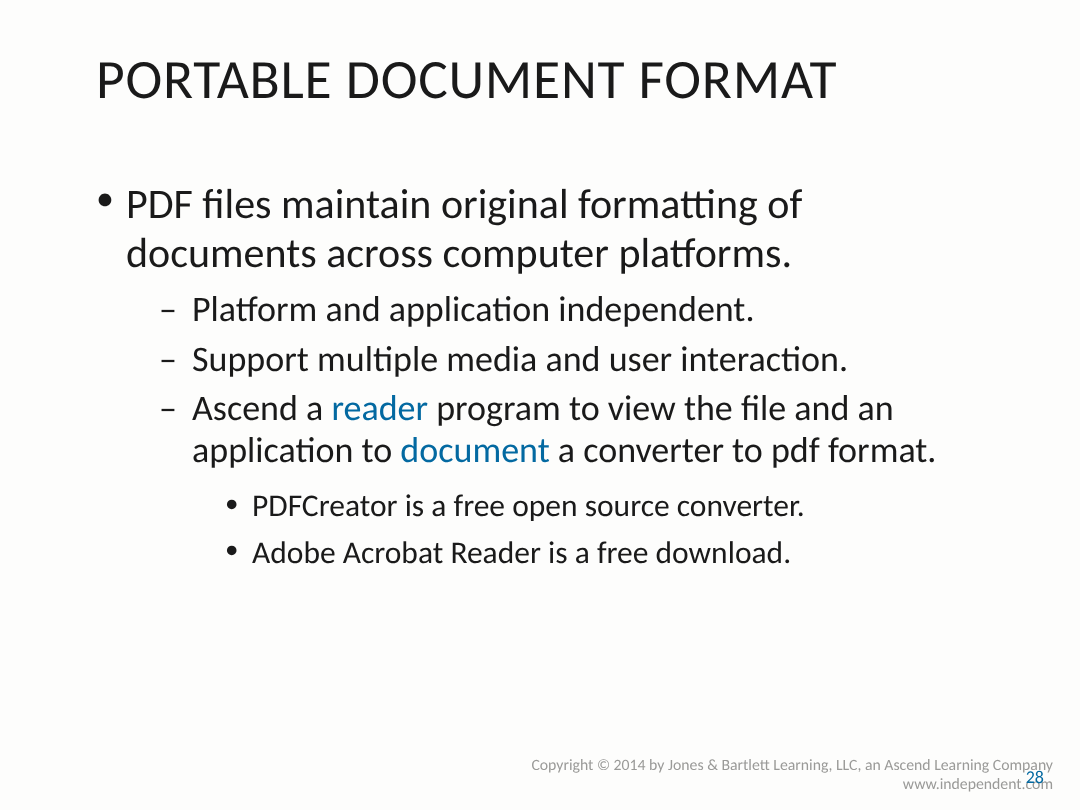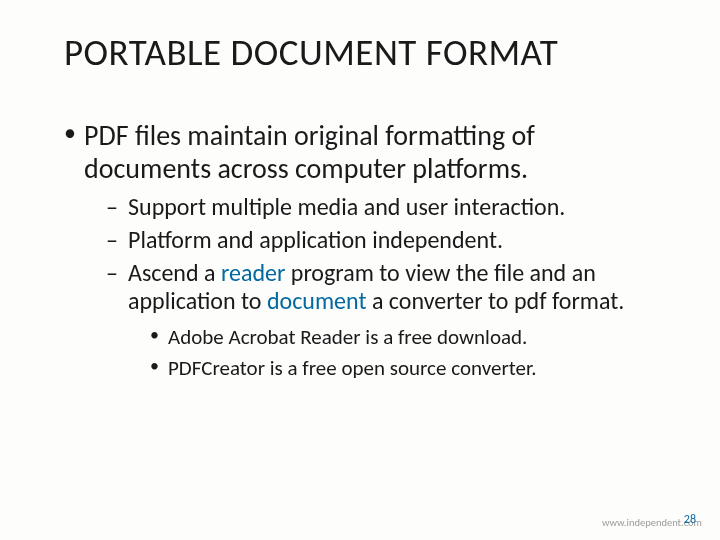--- a/index.html
+++ b/index.html
@@ -109,40 +109,41 @@
 <div class="slide">
 
   <h1 class="title">PORTABLE DOCUMENT FORMAT</h1>
 
   <ul class="level1">
     <li>
       <span>PDF files maintain original formatting of documents across computer platforms.</span>
 
       <ul class="level2">
         <li>
-          <span>Support multiple media and user interaction.</span>
+          <span>Platform and application independent.</span>
         </li>
         <li>
-          <span>Platform and application independent.</span>
+          <span>Support multiple media and user interaction.</span>
         </li>
         <li>
           <span>Ascend a </span><span class="hl">reader</span><span> program to view the file and an application to </span><span class="hl">document</span><span> a converter to pdf format.</span>
 
           <ul class="level3">
             <li>
-              <span>Adobe Acrobat Reader is a free download.</span>
+              <span>PDFCreator is a free open source converter.</span>
             </li>
             <li>
-              <span>PDFCreator is a free open source converter.</span>
+              <span>Adobe Acrobat Reader is a free download.</span>
             </li>
           </ul>
         </li>
       </ul>
     </li>
   </ul>
 
   <div class="footer">
+    <div>Copyright © 2014 by Jones &amp; Bartlett Learning, LLC, an Ascend Learning Company</div>
     <div>www.independent.com</div>
   </div>
 
   <div class="pagenum">28</div>
 
 </div>
 
 </body></html>

